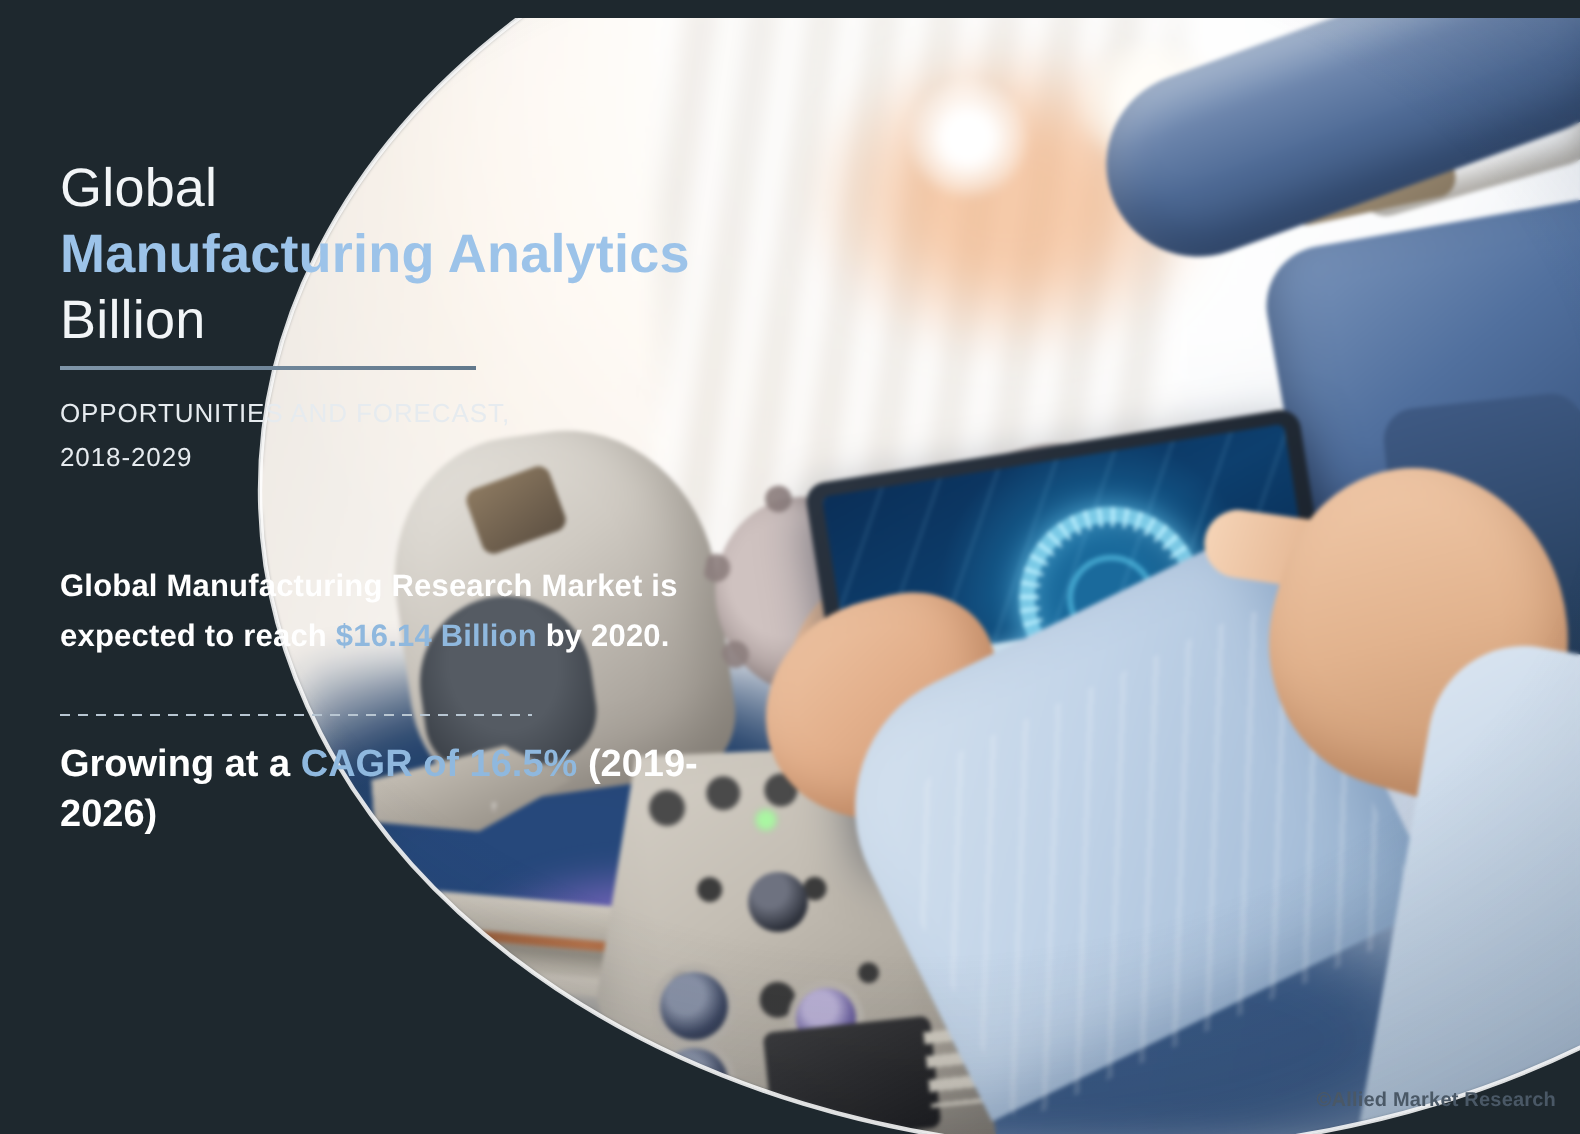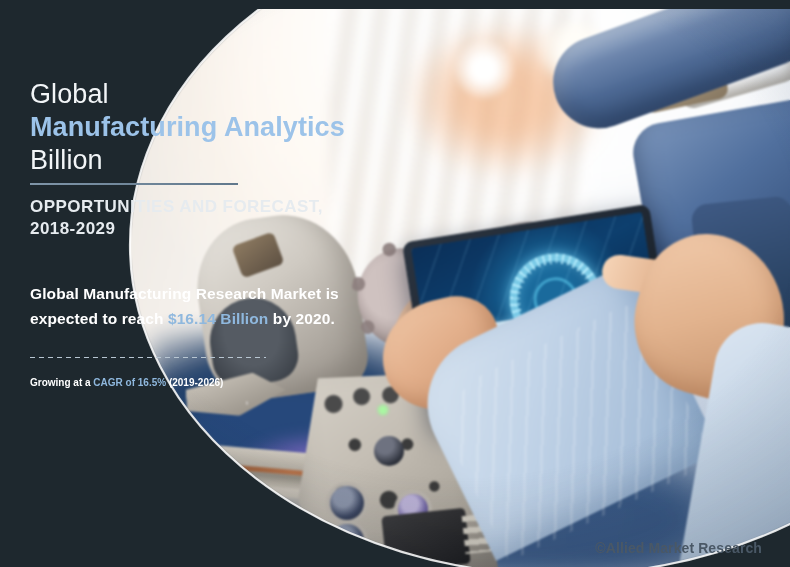--- a/index.html
+++ b/index.html
@@ -342,39 +342,39 @@
     font-size:27px;line-height:33px;font-weight:400;color:#f2f5f7;letter-spacing:.1px;
   }
   .title .accent{color:#9cc3e9;font-weight:700;margin-top:18px;}
   .title .l3{font-weight:400;}
   .rule{
     position:absolute;left:30px;top:183px;width:208px;height:2px;
     background:linear-gradient(90deg,#7f95a8,#61788c);
   }
   .subtitle{
     position:absolute;left:30px;top:196px;width:300px;
-    font-size:17px;line-height:22px;color:#e6ebef;letter-spacing:.45px;font-weight:700;
+    font-size:13px;line-height:22px;color:#e6ebef;letter-spacing:.45px;font-weight:400;
   }
   .stat1{
     position:absolute;left:30px;top:281px;width:310px;
     font-size:15.5px;line-height:25px;color:#ffffff;font-weight:700;letter-spacing:.1px;
   }
   .stat1 .blue{color:#8fb8de;font-weight:700;}
   .dash{
     position:absolute;left:30px;top:357px;width:236px;height:1px;
     background:repeating-linear-gradient(90deg,#b8c6d2 0 5px, rgba(0,0,0,0) 5px 9px);
   }
   .stat2{
     position:absolute;left:30px;top:370px;width:320px;
-    font-size:10px;line-height:25px;color:#ffffff;font-weight:700;
+    font-size:19px;line-height:25px;color:#ffffff;font-weight:700;
   }
   .stat2 .blue{color:#8fb8de;font-weight:700;}
   .credit{
-    position:absolute;right:28px;bottom:11px;z-index:30;
-    font-size:14px;color:#4a5866;font-weight:700;letter-spacing:.1px;
+    position:absolute;right:12px;bottom:11px;z-index:30;
+    font-size:10px;color:#4a5866;font-weight:700;letter-spacing:.1px;
   }
 </style>
 </head>
 <body>
 
 <div class="banner">
 
   <div class="photo-clip">
     <div class="photo">
       <div class="bg-blur"></div>

